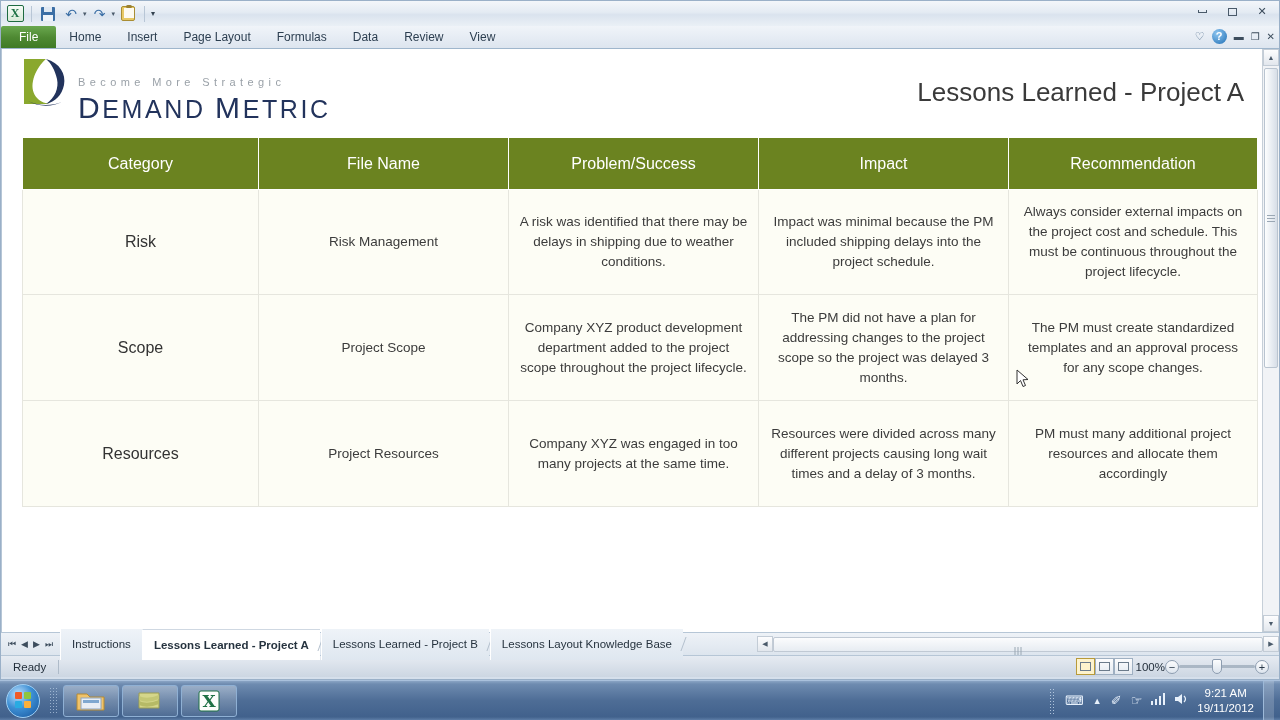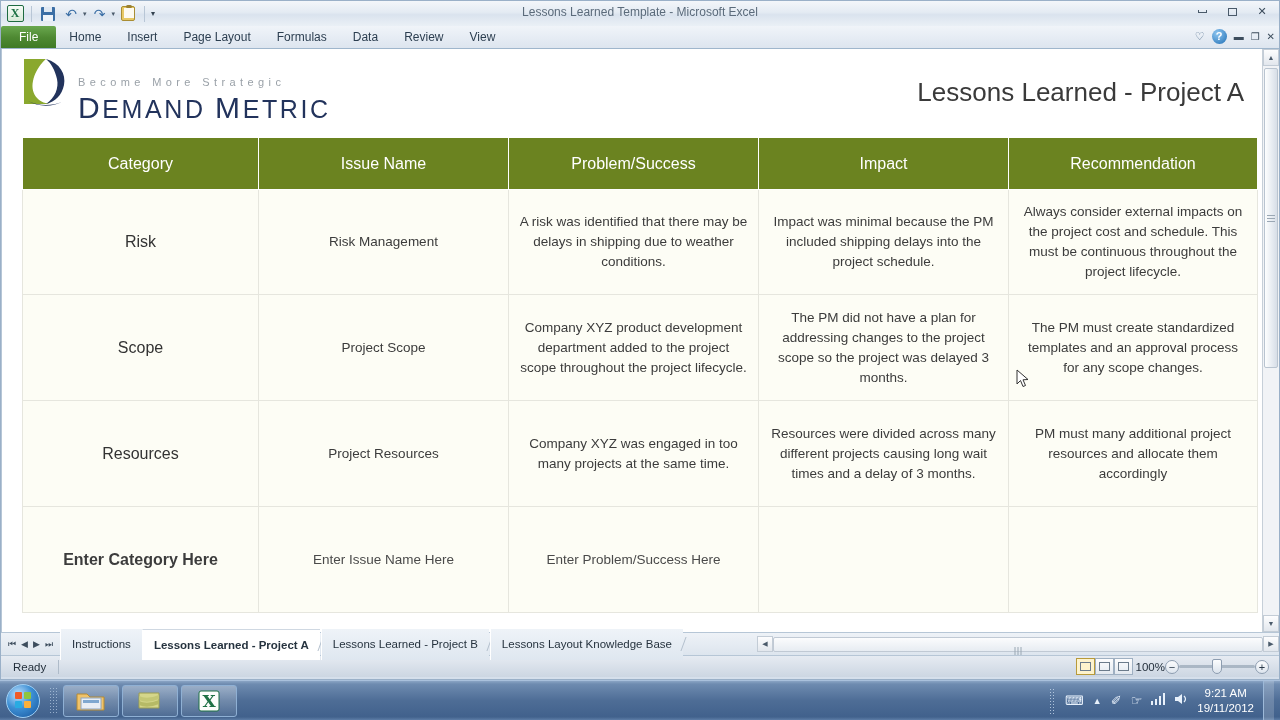--- a/index.html
+++ b/index.html
@@ -282,21 +282,20 @@
             <span class="arrow-redo">↷</span>
           </div>
         <span class="mini-caret">▾</span>
         <div class="qat-ico">
             <div class="clip-ico"></div>
           </div>
         <div class="sep-v"></div>
         <span class="dd-caret">▾</span>
       </div>
 
-      <div class="win-title">Lessons Learned Template  -  Microsoft Excel</div>
 
       <div class="win-btns">
         <div class="win-btn">
             <div class="glyph-min"></div>
           </div>
         <div class="win-btn">
             <div class="glyph-max"></div>
           </div>
         <div class="win-btn">
             <span>✕</span>
@@ -347,21 +346,21 @@
           <colgroup>
             <col class="col-cat">
               <col class="col-issue">
               <col class="col-prob">
               <col class="col-imp">
               <col class="col-rec">
           </colgroup>
           <thead>
             <tr>
               <th>Category</th>
-              <th>Issue Name</th>
+              <th>File Name</th>
               <th>Problem/Success</th>
               <th>Impact</th>
               <th>Recommendation</th>
             </tr>
           </thead>
           <tbody>
             <tr style="height:105px">
               <td class="cat">Risk</td>
               <td>Risk Management</td>
               <td>A risk was identified that there may be delays in shipping due to weather conditions.</td>
@@ -375,27 +374,20 @@
               <td>The PM did not have a plan for addressing changes to the project scope so the project was delayed 3 months.</td>
               <td>The PM must create standardized templates and an approval process for any scope changes.</td>
             </tr>
             <tr style="height:106px">
               <td class="cat">Resources</td>
               <td>Project Resources</td>
               <td>Company XYZ was engaged in too many projects at the same time.</td>
               <td>Resources were divided across many different projects causing long wait times and a delay of 3 months.</td>
               <td>PM must many additional project resources and allocate them accordingly</td>
             </tr>
-            <tr style="height:106px">
-              <td class="ph-cat">Enter Category Here</td>
-              <td class="ph">Enter Issue Name Here</td>
-              <td class="ph">Enter Problem/Success Here</td>
-              <td class="ph"></td>
-              <td class="ph"></td>
-            </tr>
           </tbody>
         </table>
       </div>
 
       <div class="vscroll">
         <div class="v-arrow up">
             <span>▲</span>
           </div>
         <div class="v-thumb">
           <div class="grip">

